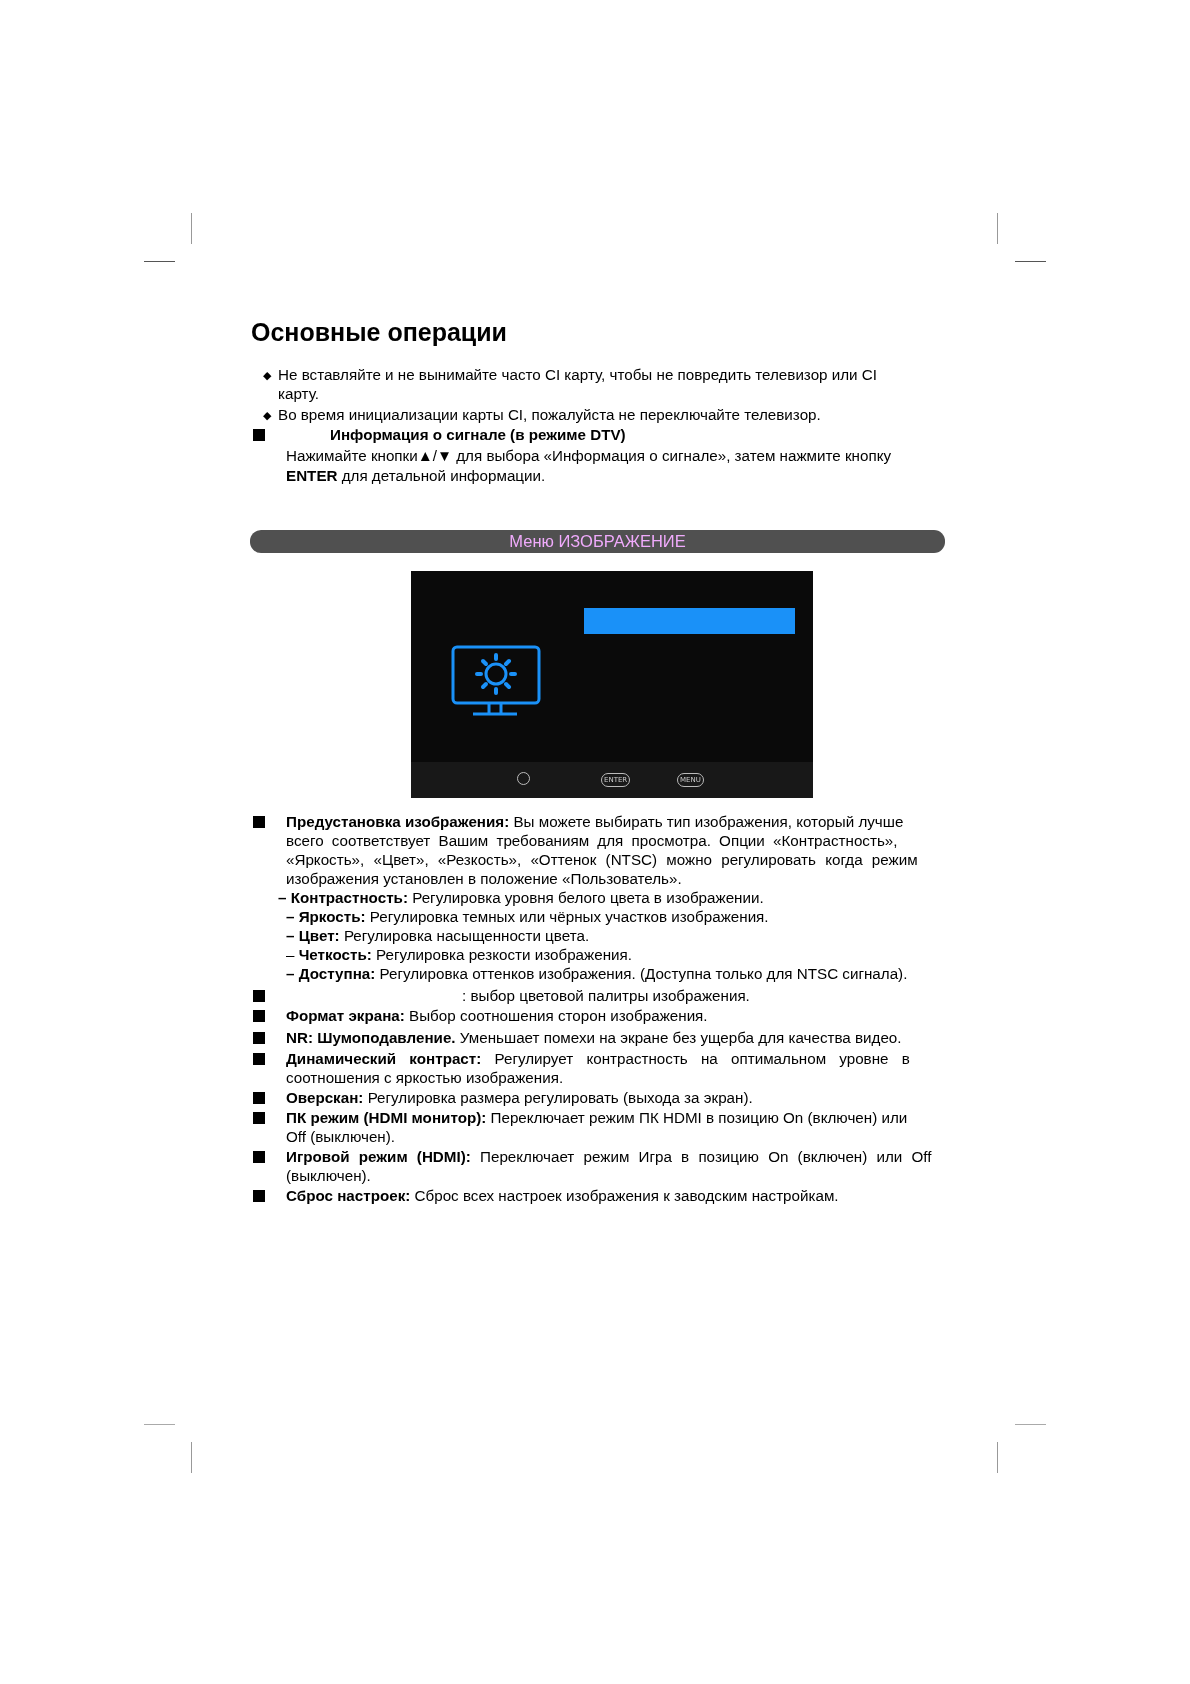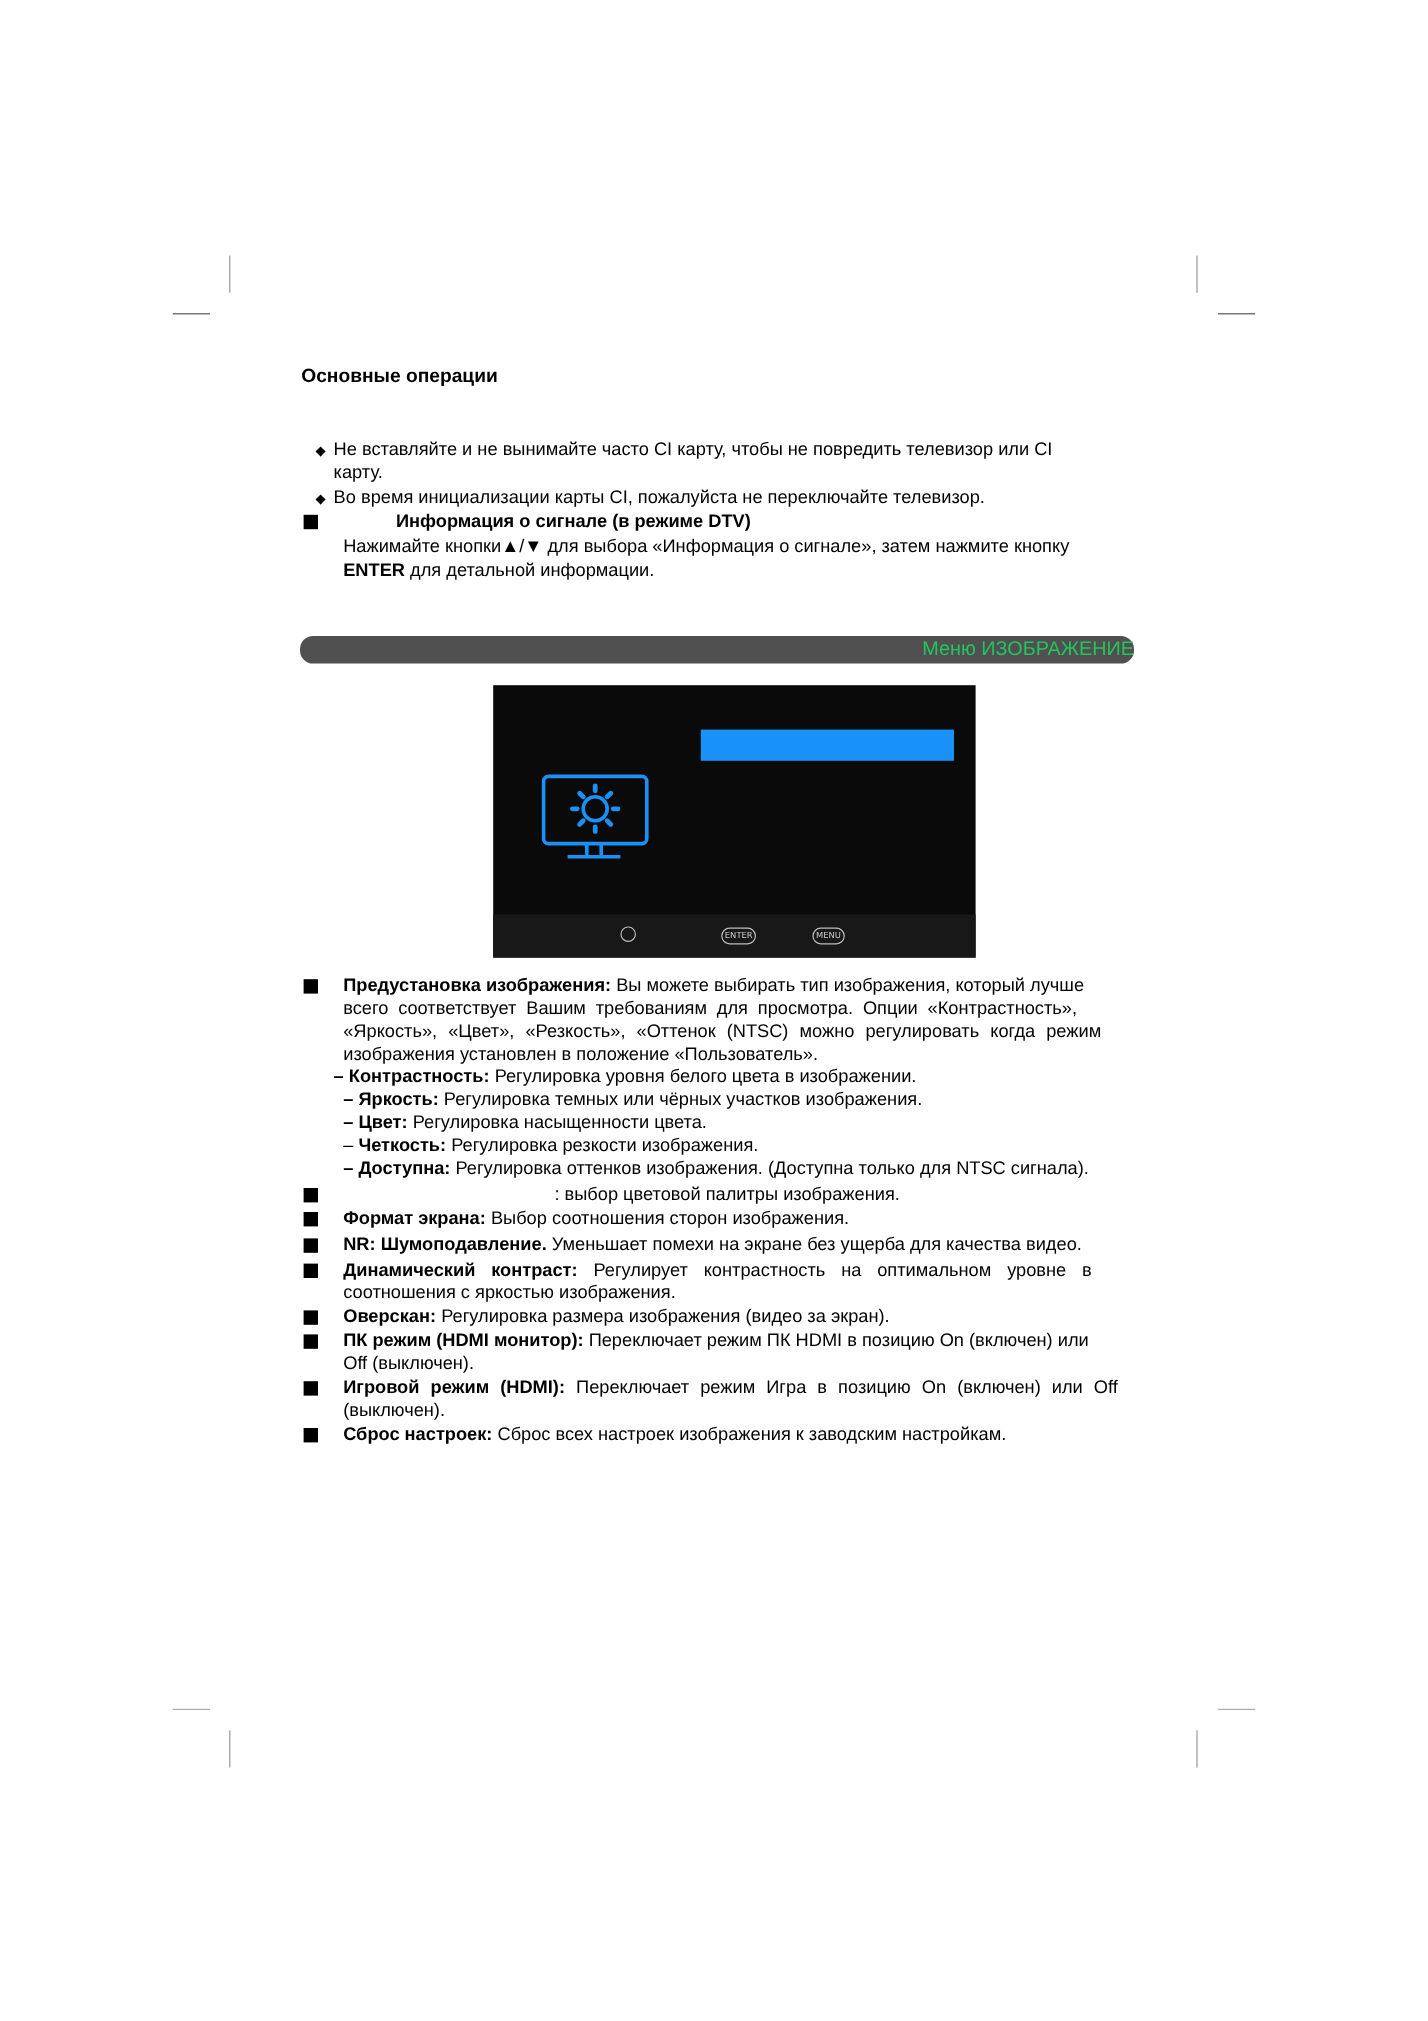--- a/index.html
+++ b/index.html
@@ -1,27 +1,27 @@
 <!DOCTYPE html>
 <html><head>
 <meta charset="utf-8">
 <style>
   html, body { margin: 0; padding: 0; background: #ffffff; }
   body { width: 1190px; height: 1684px; position: relative; overflow: hidden;
          font-family: "Liberation Sans", sans-serif; color: #000; }
   .crop { position: absolute; background: #555; }
   .crop.v { width: 1px; height: 31px; background: #999; }
   .crop.h { height: 1px; width: 31px; }
-  .title { position: absolute; left: 251px; top: 305px; font-size: 16px; font-weight: bold; margin: 0; }
+  .title { position: absolute; left: 251px; top: 318px; font-size: 25px; font-weight: bold; margin: 0; }
   .line { position: absolute; font-size: 15.2px; line-height: 19px; white-space: nowrap; }
   .diamond { position: absolute; font-size: 11px; }
   .sq { position: absolute; width: 12px; height: 12px; background: #000; }
   .b { font-weight: bold; }
   .banner { position: absolute; left: 250px; top: 530px; width: 695px; height: 23px; background: #505050;
-            color: #22c55e; font-size: 16.5px; line-height: 23px; text-align: right; border-radius: 11px; }
+            color: #f0abfc; font-size: 16.5px; line-height: 23px; text-align: center; border-radius: 11px; }
   .tv { position: absolute; left: 411px; top: 571px; width: 402px; height: 227px; background: #0a0a0a; }
   .tv-hl { position: absolute; left: 173px; top: 37px; width: 211px; height: 26px; background: #1a91f8; }
   .tv-icon { position: absolute; left: 40px; top: 74px; }
   .tv-bar { position: absolute; left: 0; top: 191px; width: 402px; height: 36px; background: #181818; }
   .pill { position: absolute; top: 11px; height: 12px; border: 1px solid #bbb; border-radius: 7px;
           color: #ccc; font-size: 7px; line-height: 12px; padding: 0 2px; font-family: "DejaVu Sans", sans-serif; }
   .navc { position: absolute; top: 10px; width: 11px; height: 11px; border: 1px solid #bbb; border-radius: 50%; }
 </style>
 </head>
 <body>
@@ -101,21 +101,21 @@
 <div class="line" style="left:286px;top:1006px;"><span class="b">Формат экрана:</span><span> Выбор соотношения сторон изображения.</span></div>
 
 <div class="sq" style="left:253px;top:1032px;"></div>
 <div class="line" style="left:286px;top:1028px;"><span class="b">NR: Шумоподавление.</span><span> Уменьшает помехи на экране без ущерба для качества видео.</span></div>
 
 <div class="sq" style="left:253px;top:1053px;"></div>
 <div class="line" style="left:286px;top:1049px;word-spacing:9px;"><span class="b">Динамический контраст:</span><span> Регулирует контрастность на оптимальном уровне в</span></div>
 <div class="line" style="left:286px;top:1068px;">соотношения с яркостью изображения.</div>
 
 <div class="sq" style="left:253px;top:1092px;"></div>
-<div class="line" style="left:286px;top:1088px;"><span class="b">Оверскан:</span><span> Регулировка размера изображения (видео за экран).</span></div>
+<div class="line" style="left:286px;top:1088px;"><span class="b">Оверскан:</span><span> Регулировка размера регулировать (выхода за экран).</span></div>
 
 <div class="sq" style="left:253px;top:1112px;"></div>
 <div class="line" style="left:286px;top:1108px;"><span class="b">ПК режим (HDMI монитор):</span><span> Переключает режим ПК HDMI в позицию On (включен) или</span></div>
 <div class="line" style="left:286px;top:1127px;">Off (выключен).</div>
 
 <div class="sq" style="left:253px;top:1151px;"></div>
 <div class="line" style="left:286px;top:1147px;word-spacing:5px;"><span class="b">Игровой режим (HDMI):</span><span> Переключает режим Игра в позицию On (включен) или Off</span></div>
 <div class="line" style="left:286px;top:1166px;">(выключен).</div>
 
 <div class="sq" style="left:253px;top:1190px;"></div>

